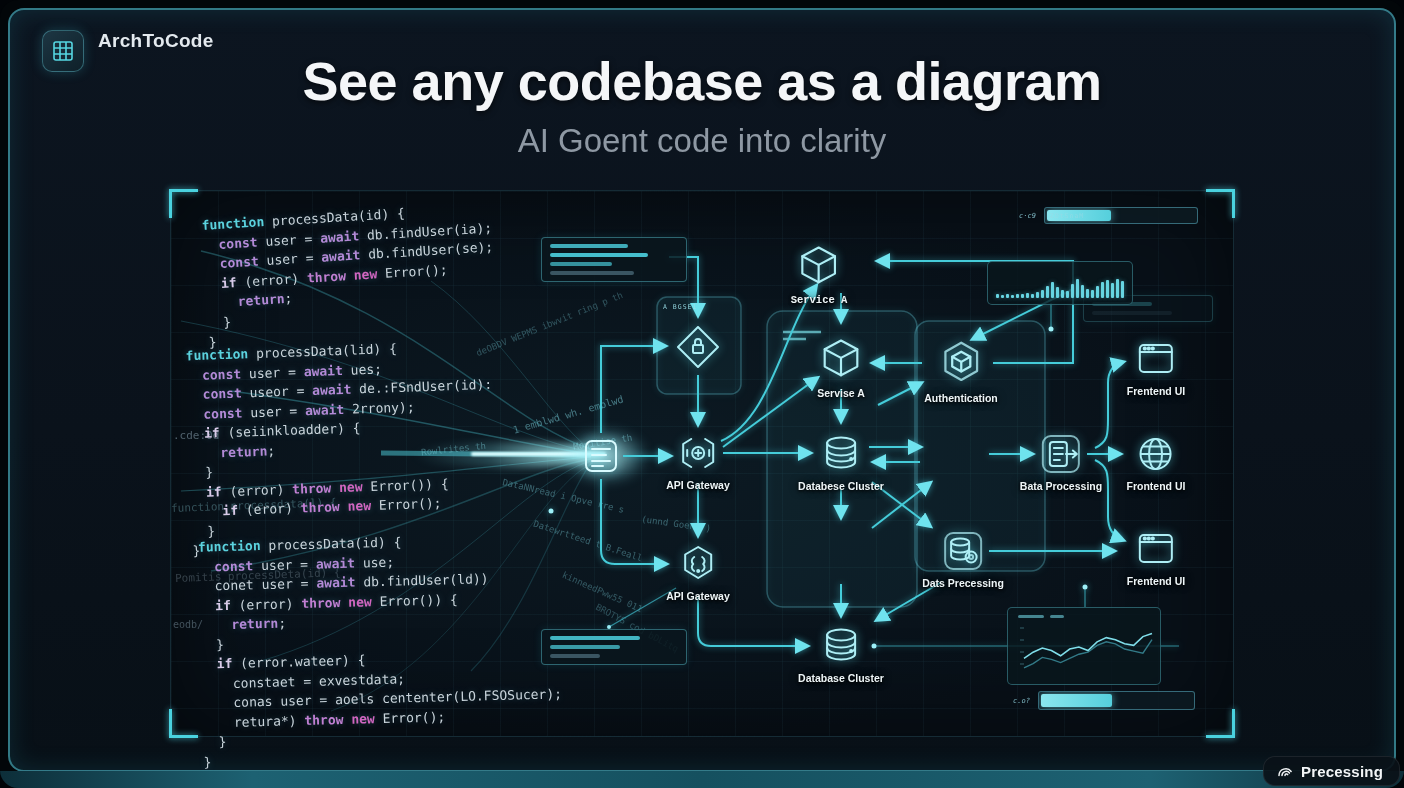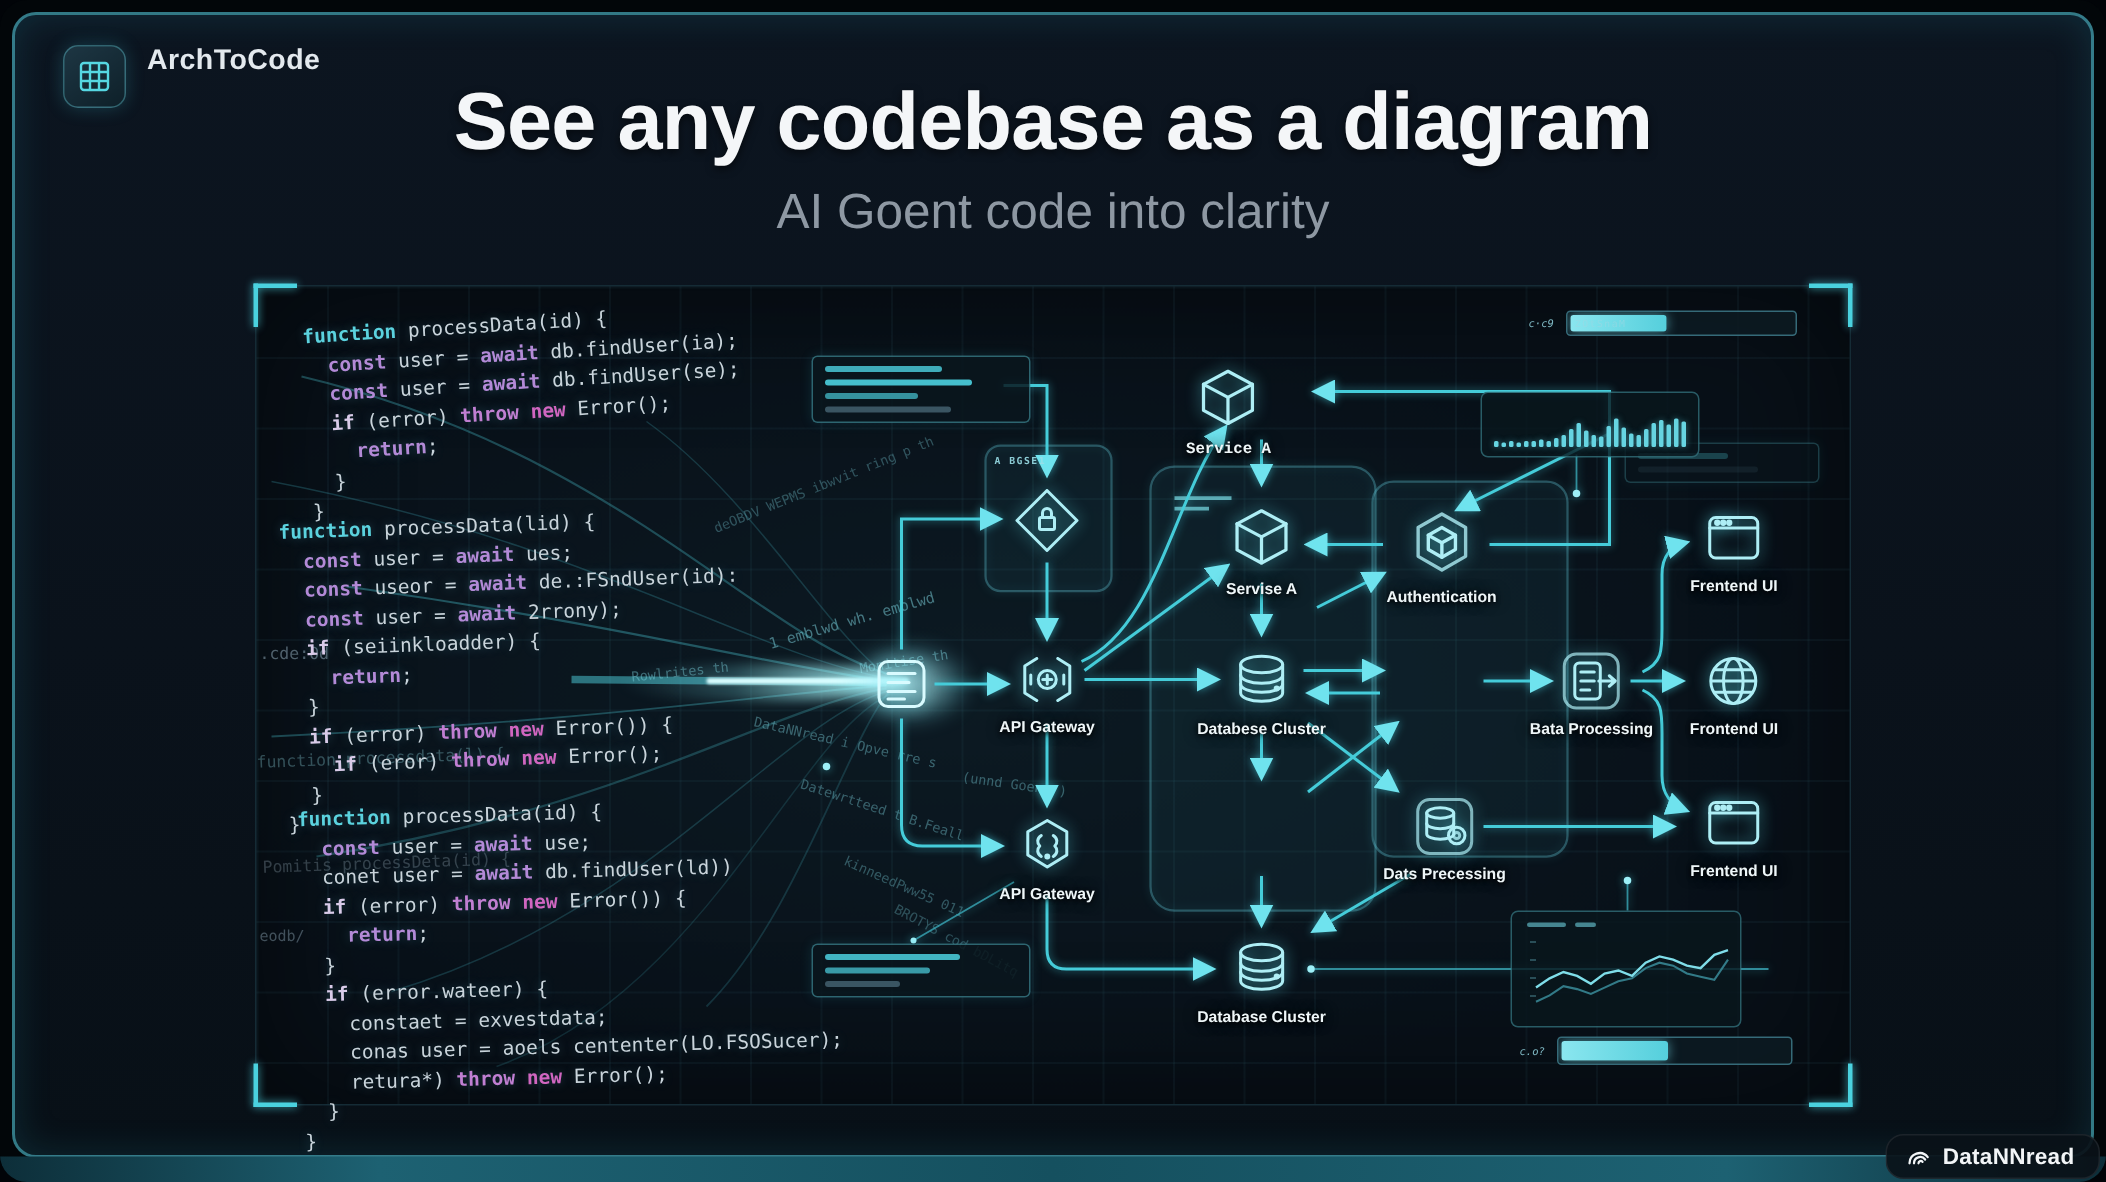--- a/index.html
+++ b/index.html
@@ -56,21 +56,21 @@
   svg.connectors .flow{fill:none;stroke:#45ccd9;stroke-width:2;}
   svg.connectors .thin{fill:none;stroke:#3aa9b8;stroke-width:1.2;opacity:.8;}
   svg.connectors .cont{fill:rgba(60,165,185,.045);stroke:rgba(110,220,235,.3);stroke-width:1.5;}
   svg.connectors .dash{stroke:rgba(130,235,245,.65);stroke-width:2.5;}
   
   .node{position:absolute;display:flex;flex-direction:column;align-items:center;gap:3px;transform:translateX(-50%);}
   .node svg{stroke:#aeeef5;fill:none;stroke-width:2;stroke-linecap:round;stroke-linejoin:round;
     filter:drop-shadow(0 0 5px rgba(90,225,240,.7));}
   .node .nl{font-size:10.5px;font-weight:700;color:#eef6f8;white-space:nowrap;
     text-shadow:0 1px 3px #000,0 0 9px rgba(0,0,0,.9);}
-  .tag{position:absolute;font-family:"DejaVu Sans Mono",monospace;font-size:6.5px;letter-spacing:1px;color:#9adfe8;opacity:.9;font-weight:bold;}
+  .tag{position:absolute;font-family:"DejaVu Sans Mono",monospace;font-size:6.5px;letter-spacing:1px;color:#9adfe8;opacity:.9;}
   
   .wg{position:absolute;}
   .snip{border:1px solid rgba(90,200,215,.45);background:rgba(9,22,29,.85);border-radius:4px;padding:6px 8px;
     display:flex;flex-direction:column;gap:5px;box-shadow:0 0 8px rgba(50,170,195,.15);}
   .snip .row{height:4px;border-radius:2px;background:#49c7d6;}
   .snip.dim{opacity:.55;}
   .pbar-wrap{display:flex;align-items:center;gap:8px;}
   .pbar-label{font-family:"DejaVu Sans Mono",monospace;font-size:7px;color:#7fb9c4;font-style:italic;}
   .pbar{position:relative;border:1px solid rgba(95,190,210,.5);background:rgba(12,26,33,.9);border-radius:3px;overflow:hidden;}
   .pbar .fill{position:absolute;left:2px;top:2px;bottom:2px;border-radius:2px;
@@ -470,15 +470,15 @@
 
   <div class="bottom-band"></div>
   <div class="watermark">
     <svg width="18" height="18" viewBox="0 0 24 24">
       <g fill="none" stroke="#f2f5f7" stroke-width="2" stroke-linecap="round">
         <path d="M4 18 a9 9 0 0 1 16.2 -5.4"></path>
         <path d="M8 18 a5.5 5.5 0 0 1 9.9 -3.3"></path>
         <path d="M12 18 a2 2 0 0 1 3.6 -1.2"></path>
       </g>
     </svg>
-    <span>DataNNread</span>
+    <span>Precessing</span>
   </div>
 </div>
 
 </body></html>

